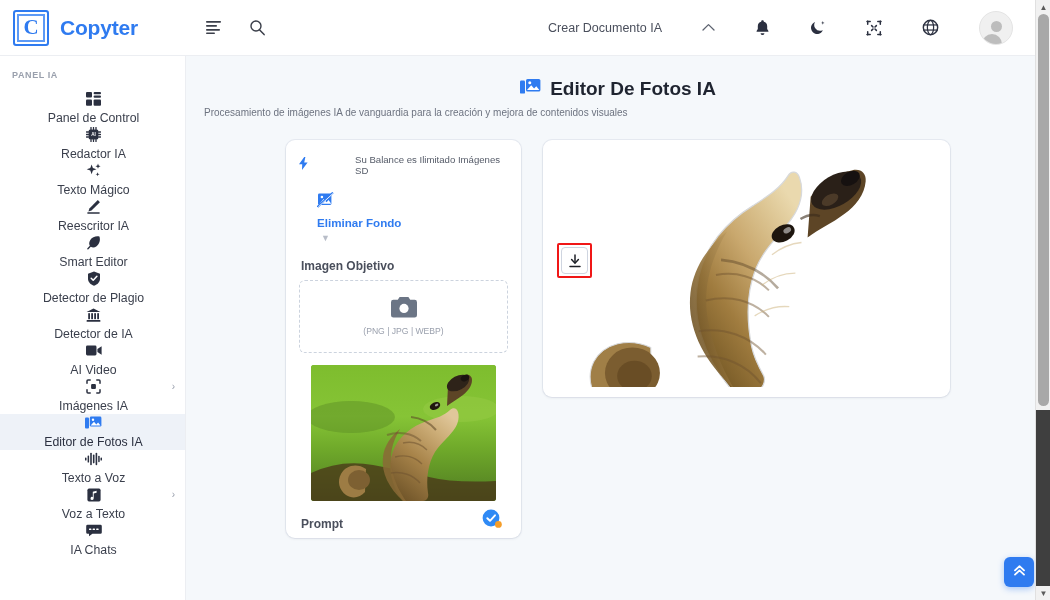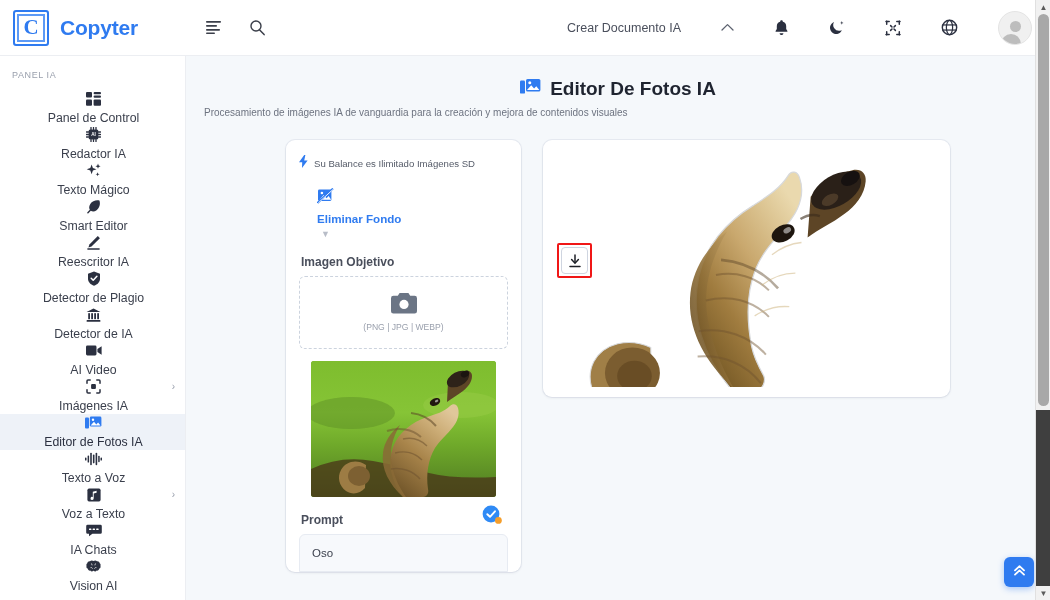--- a/index.html
+++ b/index.html
@@ -25,42 +25,42 @@
     width: 36px; height: 36px; border: 2px solid #2f7bf0; border-radius: 3px;
     display: flex; align-items: center; justify-content: center;
     box-shadow: inset 0 0 0 2px #ffffff, inset 0 0 0 4px #5d9af5;
   }
   .logo-box span { color: #2f7bf0; font-size: 21px; font-weight: 700; line-height: 1; font-family: "Liberation Serif", serif; }
   .brand-name { color: #2f7bf0; font-size: 21px; font-weight: 700; letter-spacing: -0.2px; }
 
   .topbar-left-icons { display: flex; align-items: center; gap: 26px; margin-left: 20px; }
   .tb-ico { color: #3b3f4a; display: flex; align-items: center; justify-content: center; cursor: pointer; }
 
-  .topbar-right { margin-left: auto; display: flex; align-items: center; gap: 40px; padding-right: 4px; }
+  .topbar-right { margin-left: auto; display: flex; align-items: center; gap: 40px; padding-right: 23px; }
   .create-doc { font-size: 12.5px; color: #4a4f5c; cursor: pointer; }
   .avatar {
     width: 34px; height: 34px; border-radius: 50%;
     background: #f0f0f0; border: 1px solid #e4e4e4;
     display: flex; align-items: flex-end; justify-content: center; overflow: hidden;
   }
   .avatar .head { width: 11px; height: 11px; border-radius: 50%; background: #bdbdbd; position: relative; top: -12px; }
   .avatar .body { width: 20px; height: 11px; border-radius: 10px 10px 0 0; background: #bdbdbd; position: relative; top: 1px; margin-left: -20px; }
 
   
   .body-row { flex: 1; display: flex; min-height: 0; }
 
   
   .sidebar {
     width: 186px; flex: 0 0 186px; background: #ffffff;
     border-right: 1px solid #eceef2;
     padding-top: 14px; overflow: hidden;
   }
   .panel-label {
     font-size: 9px; letter-spacing: 0.6px; color: #9aa0ad;
-    font-weight: 400; padding: 0 0 10px 12px;
+    font-weight: 700; padding: 0 0 10px 12px;
   }
   .nav-item {
     display: flex; align-items: center; height: 36px;
     padding: 0 10px 0 12px; gap: 4px; cursor: pointer; position: relative; flex-direction: column;
   }
   .nav-item.active { background: #eef2f8; }
   .nav-ico { width: 17px; display: flex; align-items: center; justify-content: center; color: #2b3040; flex: 0 0 17px; }
   .nav-item.active .nav-ico { color: #2f7bf0; }
   .nav-label { font-size: 12.3px; color: #3a3f4c; white-space: nowrap; }
   .nav-item.active .nav-label { color: #2b3040; }
@@ -80,21 +80,21 @@
   .cards { display: flex; gap: 22px; margin-top: 22px; padding: 0 82px; }
 
   .card {
     background: #ffffff; border-radius: 9px;
     box-shadow: 0 1px 3px rgba(30,40,60,.08), 0 0 0 1px rgba(225,230,238,.7);
   }
   .card-left { width: 235px; flex: 0 0 235px; padding: 14px 13px 0 13px; }
   .card-right { flex: 1; height: 257px; position: relative; padding: 10px; }
 
   .balance-row { display: flex; align-items: center; gap: 6px; }
-  .balance-txt { font-size: 9.6px; color: #555b68; }
+  .balance-txt { font-size: 9.6px; color: #555b68; margin-left: 41px; }
 
   .tabs-row { margin-top: 16px; padding-left: 18px; }
   .tab-active { display: flex; flex-direction: column; align-items: flex-start; gap: 4px; cursor: pointer; }
   .tab-label { font-size: 11.6px; color: #2f7bf0; font-weight: 700; }
   .tab-caret { margin-top: 4px; color: #b8bdc8; font-size: 9px; padding-left: 4px; }
 
   .field-label { font-size: 12px; color: #4a4f5c; font-weight: 700; margin: 16px 0 7px 2px; }
 
   .dropzone {
     border: 1px dashed #ccd3de; border-radius: 6px;
@@ -262,34 +262,34 @@
               <path d="M12 .6l.7 1.9 1.9.7-1.9.7-.7 1.9-.7-1.9-1.9-.7 1.9-.7z" fill="currentColor"></path>
               <path d="M11.6 9.2l.55 1.5 1.5.55-1.5.55-.55 1.5-.55-1.5-1.5-.55 1.5-.55z" fill="currentColor"></path>
             </svg>
           </span>
         <span class="nav-label">Texto Mágico</span>
       </div>
 
       <div class="nav-item">
         <span class="nav-ico">
             <svg width="15" height="15" viewBox="0 0 15 15">
-              <path d="M13.4 1.5C10.3.6 6.2 2 4.3 4.9c-1.5 2.2-1.3 4.4-.5 5.8l-2.4 2.5c-.3.3-.3.8 0 1 .3.3.7.3 1 0l2.4-2.5c1.4.9 3.7 1.1 5.8-.5 2.9-2.1 4.1-6.3 2.8-9.7z" fill="currentColor"></path>
-            </svg>
-          </span>
-        <span class="nav-label">Smart Editor</span>
-      </div>
-
-      <div class="nav-item">
-        <span class="nav-ico">
-            <svg width="15" height="15" viewBox="0 0 15 15">
               <path d="M11.8 1.1 13.9 3.2 5.5 11.6 2.4 12.6 3.4 9.5z" fill="currentColor"></path>
               <rect x="1.2" y="13.2" width="12.6" height="1.5" rx=".7" fill="currentColor"></rect>
             </svg>
           </span>
         <span class="nav-label">Reescritor IA</span>
+      </div>
+
+      <div class="nav-item">
+        <span class="nav-ico">
+            <svg width="15" height="15" viewBox="0 0 15 15">
+              <path d="M13.4 1.5C10.3.6 6.2 2 4.3 4.9c-1.5 2.2-1.3 4.4-.5 5.8l-2.4 2.5c-.3.3-.3.8 0 1 .3.3.7.3 1 0l2.4-2.5c1.4.9 3.7 1.1 5.8-.5 2.9-2.1 4.1-6.3 2.8-9.7z" fill="currentColor"></path>
+            </svg>
+          </span>
+        <span class="nav-label">Smart Editor</span>
       </div>
 
       <div class="nav-item">
         <span class="nav-ico">
             <svg width="14" height="15" viewBox="0 0 14 15">
               <path d="M7 .5 13 2.8v5c0 3.3-2.5 5.8-6 7-3.5-1.2-6-3.7-6-7v-5z" fill="currentColor"></path>
               <polyline points="4.2,7.3 6.2,9.3 9.9,5.3" fill="none" stroke="#fff" stroke-width="1.5" stroke-linecap="round" stroke-linejoin="round"></polyline>
             </svg>
           </span>
         <span class="nav-label">Detector de Plagio</span>
@@ -381,31 +381,20 @@
               <g fill="#fff">
                 <rect x="3" y="4.5" width="2.4" height="1.5" rx=".5"></rect>
                 <rect x="6.6" y="4.5" width="2.4" height="1.5" rx=".5"></rect>
                 <rect x="10.2" y="4.5" width="2.4" height="1.5" rx=".5"></rect>
               </g>
             </svg>
           </span>
         <span class="nav-label">IA Chats</span>
       </div>
 
-      <div class="nav-item">
-        <span class="nav-ico">
-            <svg width="15" height="14" viewBox="0 0 15 14">
-              <path d="M7.5 1.1c-1-.8-2.6-.8-3.5.2-1.3-.3-2.6.7-2.7 2-.9.5-1.2 1.7-.7 2.6-.6 1 0 2.4 1.1 2.7.1 1.3 1.3 2.2 2.6 2 .6.9 1.9 1.1 2.8.5.3-.2.4-.5.4-.8zM7.5 1.1c1-.8 2.6-.8 3.5.2 1.3-.3 2.6.7 2.7 2 .9.5 1.2 1.7.7 2.6.6 1 0 2.4-1.1 2.7-.1 1.3-1.3 2.2-2.6 2-.6.9-1.9 1.1-2.8.5-.3-.2-.4-.5-.4-.8z" fill="currentColor"></path>
-              <g stroke="#fff" stroke-width=".8" fill="none">
-                <path d="M5.2 3.6c.7.3 1 1 .9 1.7M9.8 3.6c-.7.3-1 1-.9 1.7M4.6 7.6c.8-.2 1.6.2 1.9.9M10.4 7.6c-.8-.2-1.6.2-1.9.9"></path>
-              </g>
-            </svg>
-          </span>
-        <span class="nav-label">Vision AI</span>
-      </div>
     </div>
 
     <div class="main">
 
       <div class="page-title">
         <span>
           <svg width="21" height="18" viewBox="0 0 21 18">
               <rect x="0" y="2.6" width="5" height="13" rx="1.2" fill="#2f7bf0"></rect>
               <rect x="6" y="1" width="14.4" height="12.6" rx="1.6" fill="#2f7bf0"></rect>
               <circle cx="9.8" cy="4.8" r="1.5" fill="#fff"></circle>
@@ -498,21 +487,20 @@
 
           <div class="prompt-wrap">
             <div class="field-label">Prompt</div>
             <div class="verify-badge">
               <svg width="20" height="20" viewBox="0 0 20 20">
                   <circle cx="9" cy="9" r="8.4" fill="#2f8af5"></circle>
                   <polyline points="5.3,9.2 8,11.8 13,6.3" fill="none" stroke="#fff" stroke-width="1.9" stroke-linecap="round" stroke-linejoin="round"></polyline>
                   <circle cx="16.4" cy="15.4" r="3.4" fill="#f59e2b"></circle>
                 </svg>
             </div>
-            <div class="prompt-box">Oso</div>
           </div>
         </div>
 
         <div class="card card-right">
           <div class="result-img">
             <svg width="100%" height="100%" viewBox="0 0 380 237" preserveAspectRatio="xMidYMid slice">
               <defs>
                 <linearGradient id="furR" x1="0.12" y1="1" x2="0.8" y2="0.05">
                   <stop offset="0%" stop-color="#6b501f"></stop>
                     <stop offset="35%" stop-color="#a07c3f"></stop>

